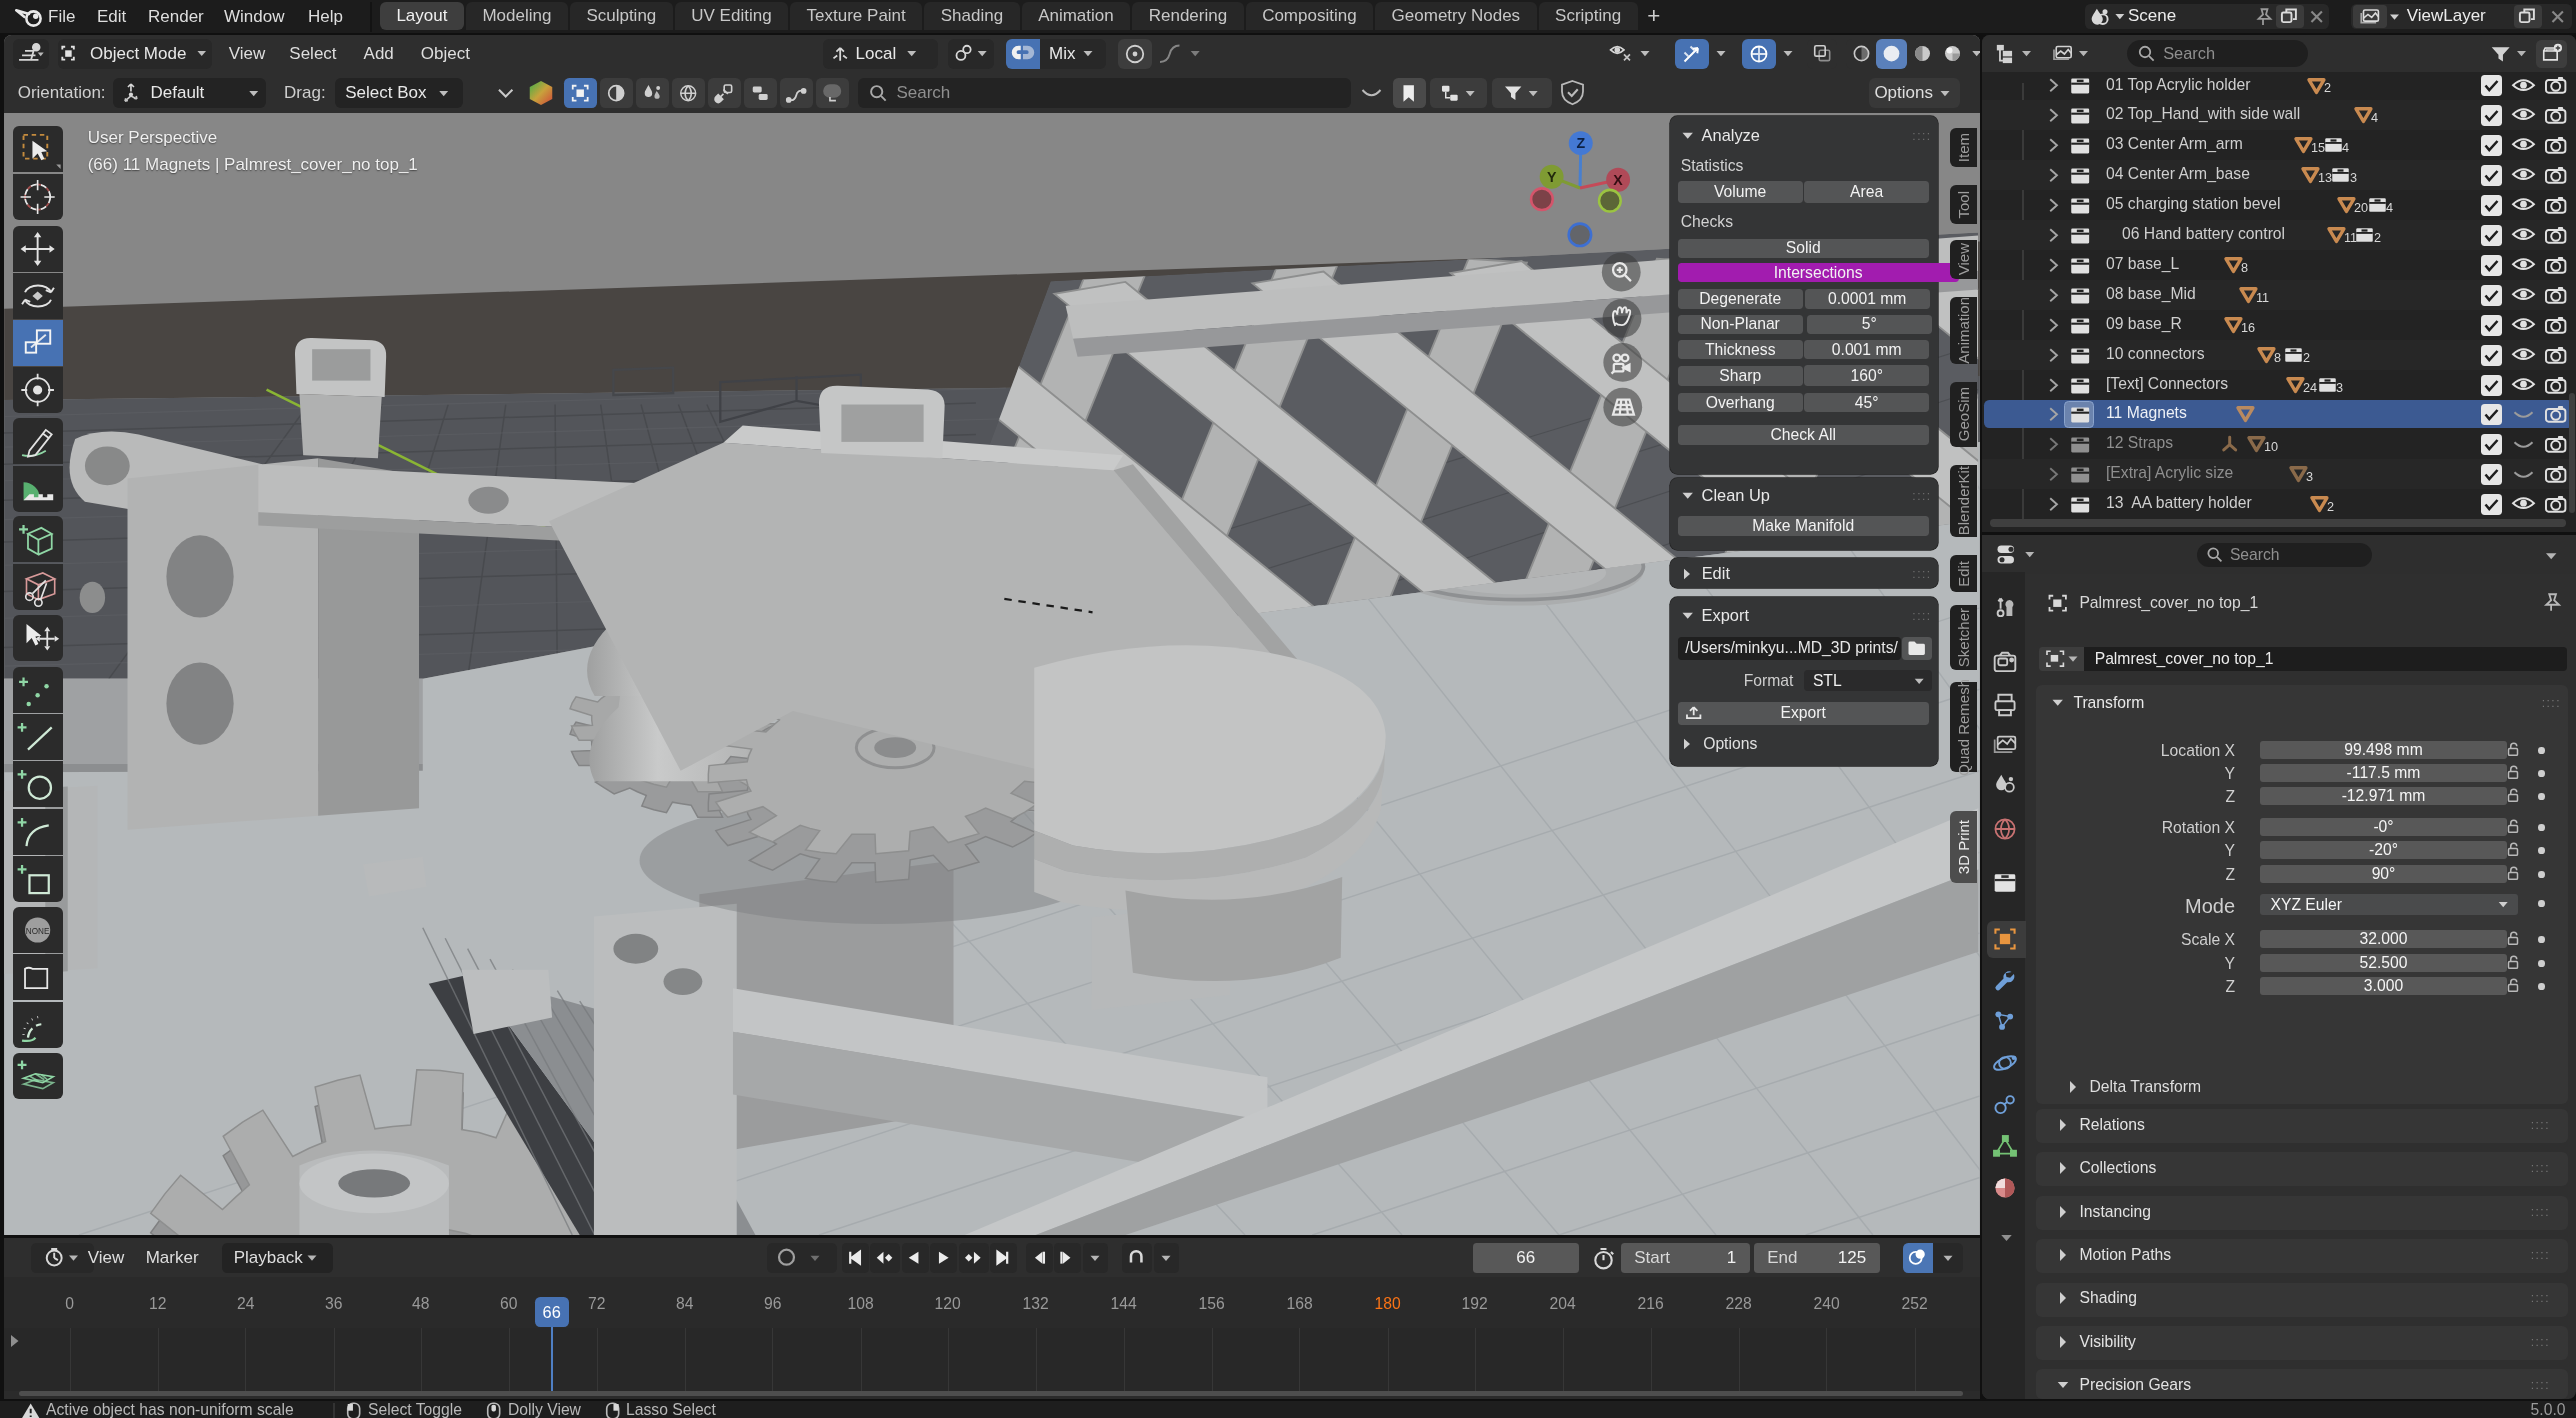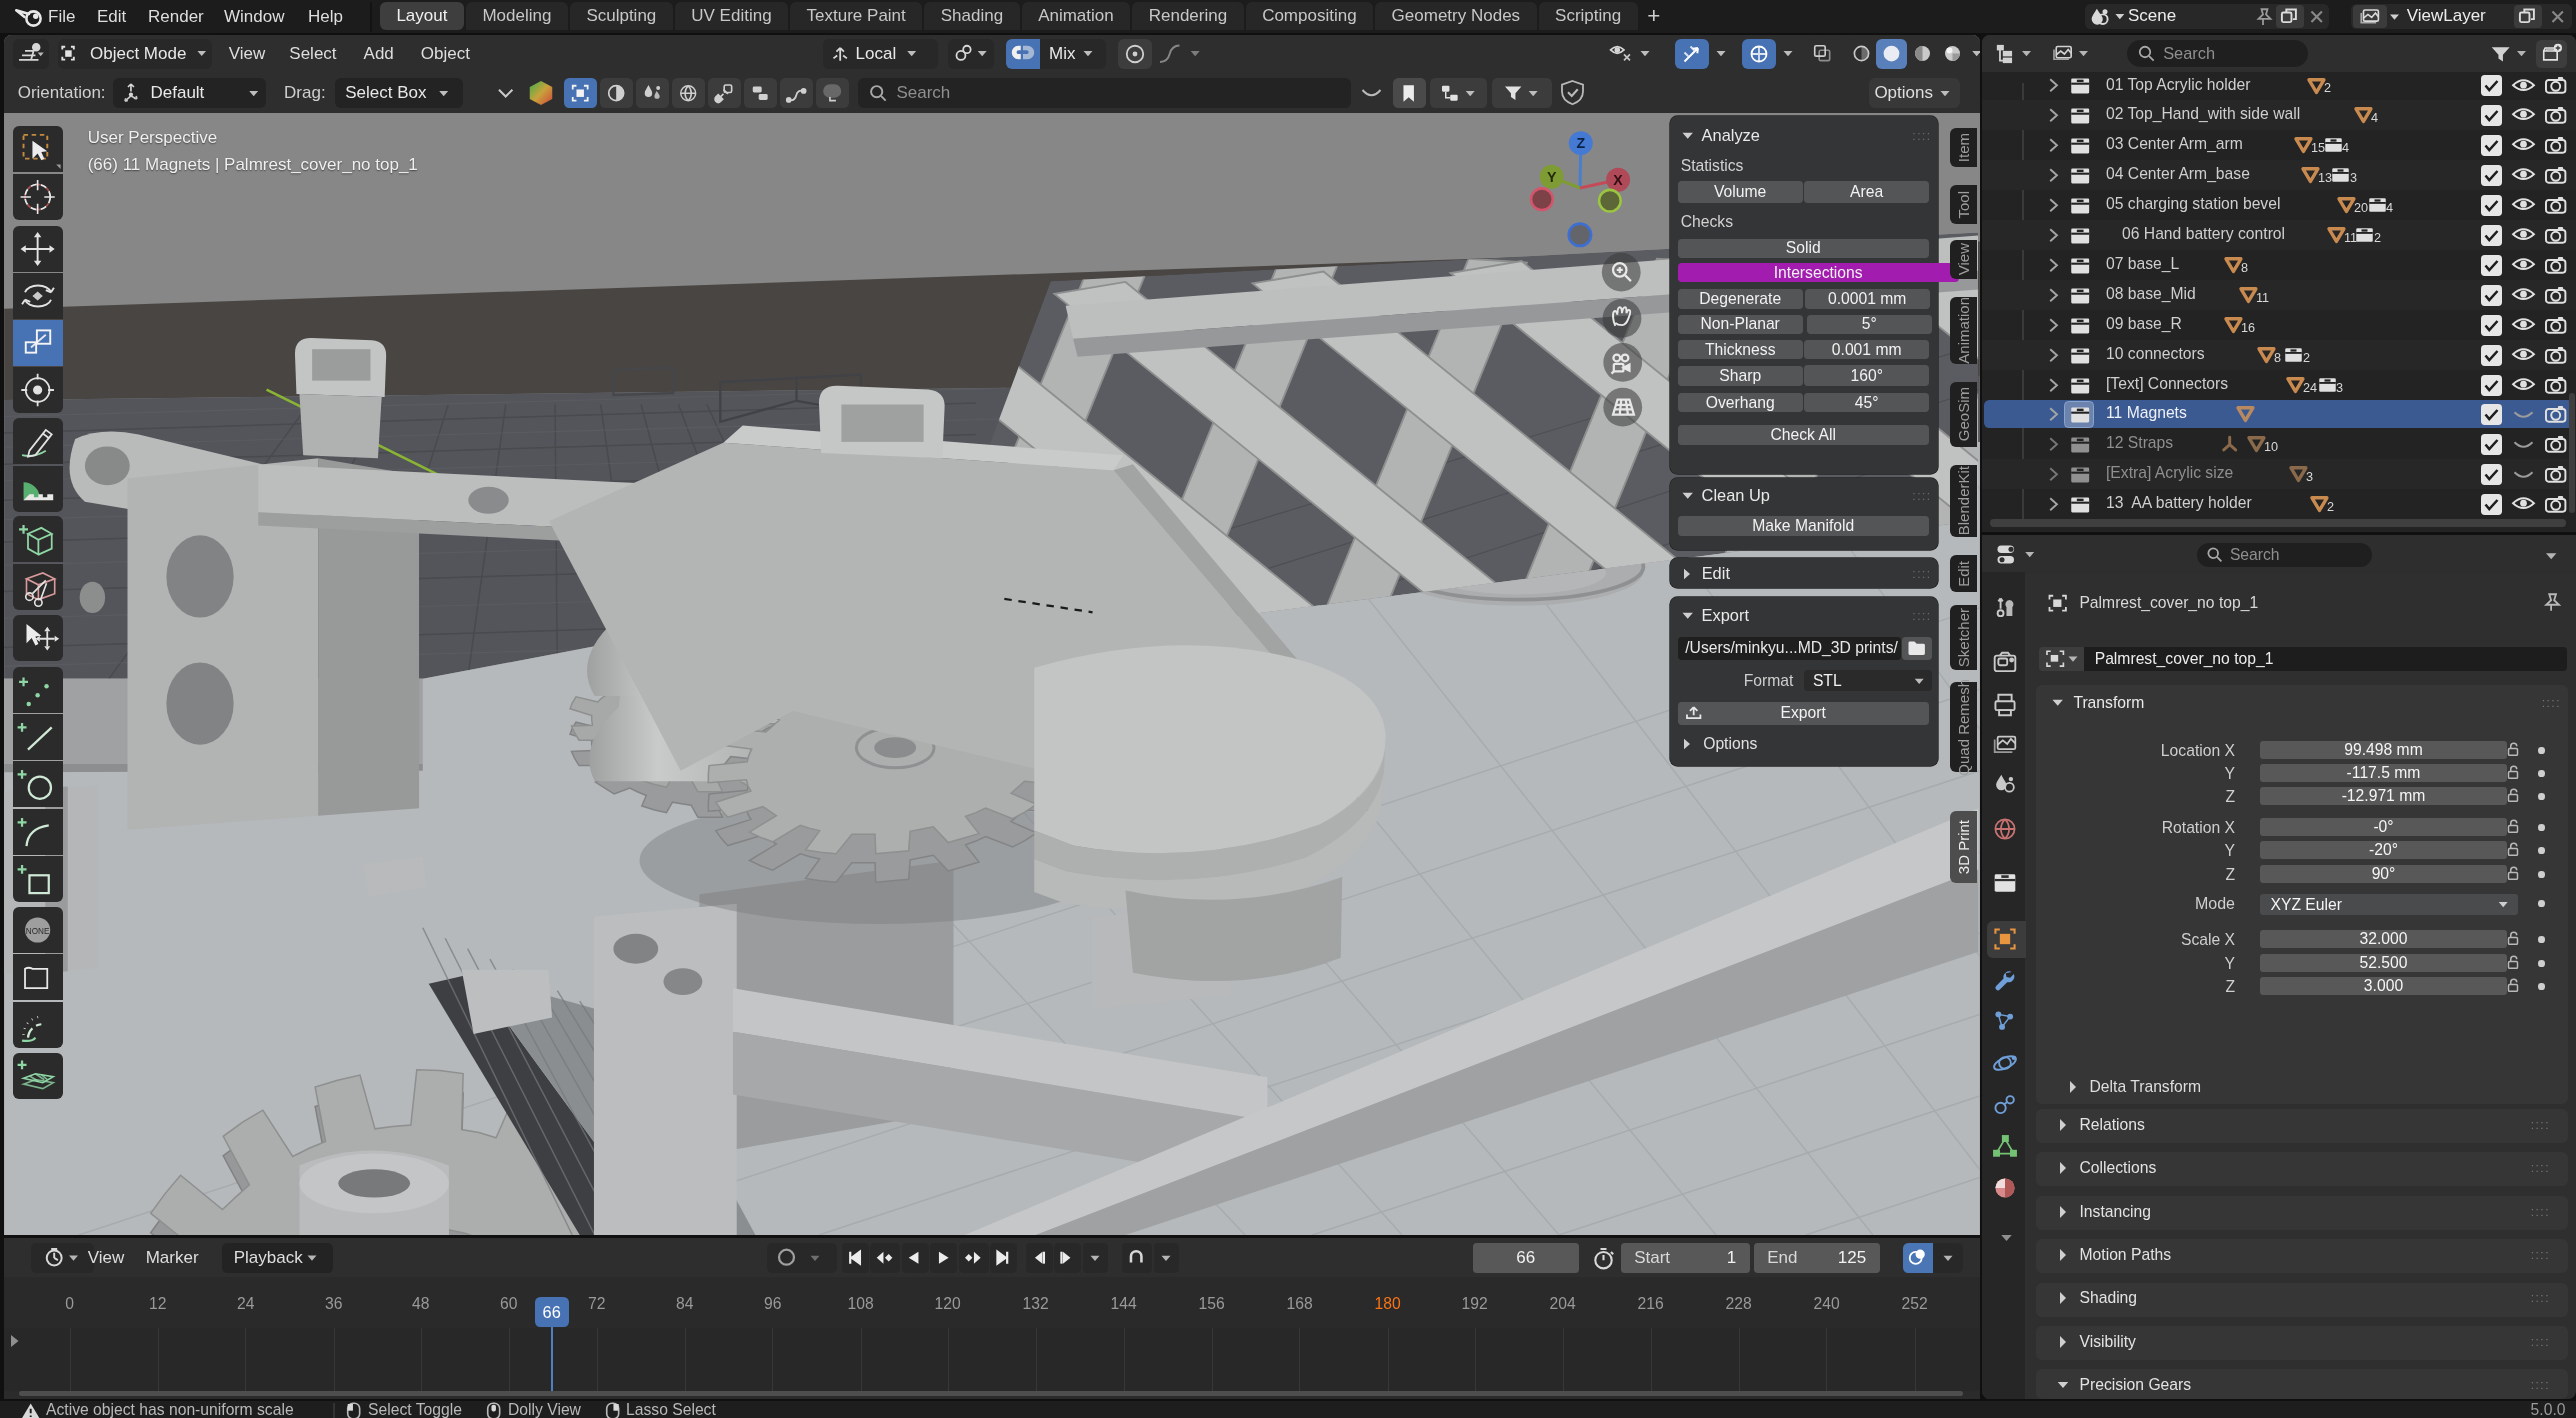--- a/index.html
+++ b/index.html
@@ -1737,21 +1737,21 @@
         <div class="pfld" style="left:200px;top:0;width:247px;height:18px;justify-content:center">90°</div>
         <svg class="ab" style="left:456px;top:0" width="18" height="18" viewBox="0 0 24 24">
           <g stroke="#b9b9b9" stroke-width="2" fill="none">
             <rect x="6" y="10" width="12" height="9" rx="1.5"></rect>
             <path d="M9 10 v-3 a4 4 0 0 1 8 0"></path>
           </g>
         </svg>
         <div class="ab" style="left:490px;top:6px;width:6.7px;height:6.7px;border-radius:50%;background:#cfcfcf"></div>
       </div>
   <div class="ab" style="left:66px;top:359px;width:513px;height:21px">
-        <span class="ab" style="right:326px;top:0.7px;font-size:16px;color:#cfcfcf">Mode</span>
+        <span class="ab" style="right:326px;top:0.7px;font-size:20px;color:#cfcfcf">Mode</span>
         <div class="pfld" style="left:200px;top:0;width:247px;height:21px;padding-left:10.5px;background:#4a4b4c">XYZ Euler<svg class="ab" style="right:6px;top:2.2px" width="16.4" height="16.4" viewBox="0 0 22 22">
             <path d="M5 8 l6 7 l6-7" fill="#cfcfcf"></path>
           </svg></div>
         <div class="ab" style="left:490px;top:6px;width:6.7px;height:6.7px;border-radius:50%;background:#cfcfcf"></div>
       </div>
   <div class="ab" style="left:66px;top:395px;width:513px;height:18px">
         <span class="ab" style="right:326px;top:0.7px;font-size:15.7px;color:#cfcfcf">Scale X</span>
         <div class="pfld" style="left:200px;top:0;width:247px;height:18px;justify-content:center">32.000</div>
         <svg class="ab" style="left:456px;top:0" width="18" height="18" viewBox="0 0 24 24">
           <g stroke="#b9b9b9" stroke-width="2" fill="none">

